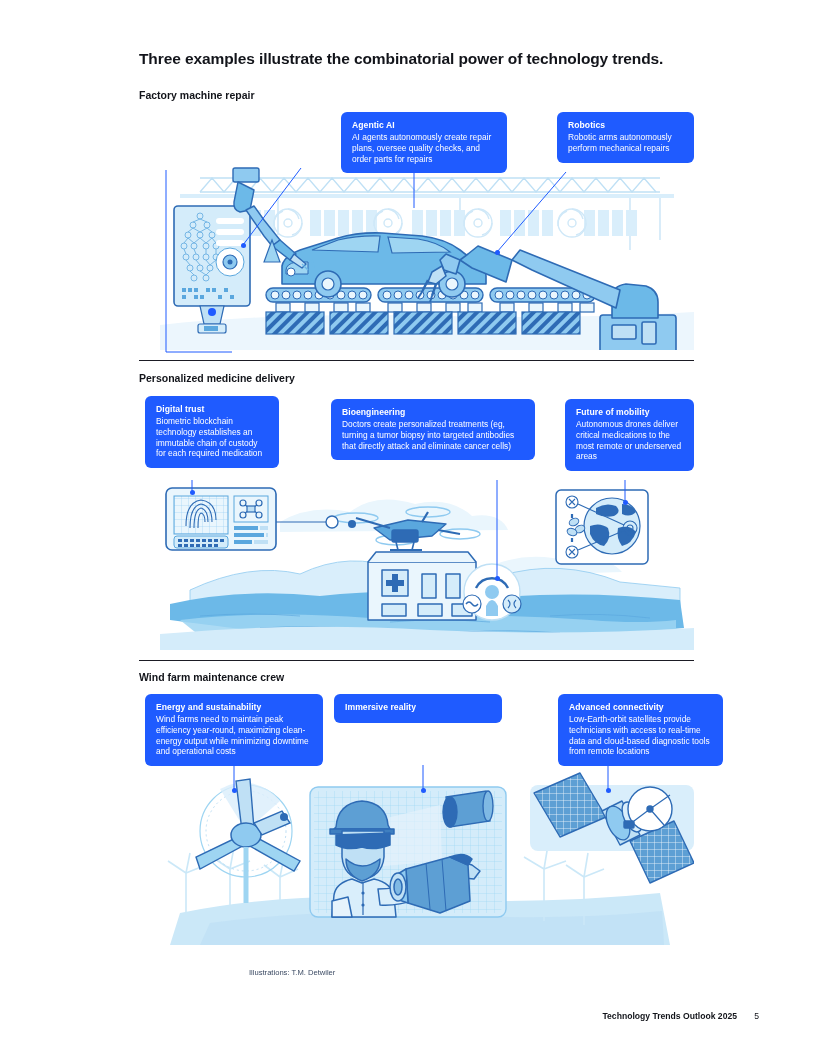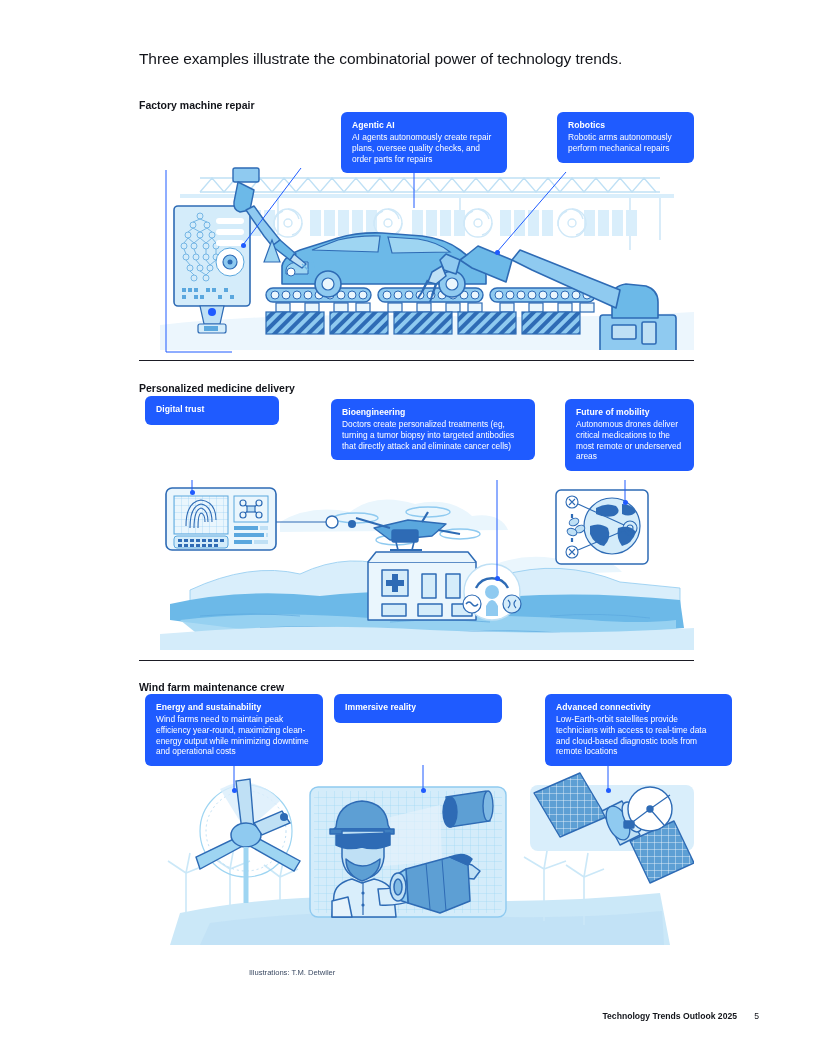--- a/index.html
+++ b/index.html
@@ -6,26 +6,26 @@
   html, body {
     width: 816px; height: 1056px;
     background: #ffffff;
     font-family: "Liberation Sans", sans-serif;
     overflow: hidden;
   }
   .page { position: relative; width: 816px; height: 1056px; background:#fff; }
 
   .headline {
     position: absolute; left: 139px; top: 50px; width: 600px;
-    font-size: 15.5px; font-weight: normal; color: #12141a; letter-spacing: -0.1px;
+    font-size: 15.5px; font-weight: bold; color: #12141a; letter-spacing: -0.1px;
   }
 
   .section-label {
     position: absolute; left: 139px;
-    font-size: 10.5px; font-weight: bold; color: #12141a; margin-top: 10px;
+    font-size: 10.5px; font-weight: bold; color: #12141a;
   }
   .divider {
     position: absolute; left: 139px; width: 555px; height: 1px; background: #1b1b24;
   }
 
   
   .callout {
     position: absolute;
     background: #1f5bff;
     border-radius: 6px;
@@ -476,20 +476,21 @@
     <line x1="192" y1="480" x2="192" y2="492" stroke="#1f5bff" stroke-width="1"></line>
     <line x1="497" y1="480" x2="497" y2="578" stroke="#1f5bff" stroke-width="1"></line>
     <line x1="625" y1="480" x2="625" y2="502" stroke="#1f5bff" stroke-width="1"></line>
   </svg>
   <div class="dot" style="left:189.5px; top:489.5px"></div>
   <div class="dot" style="left:494.5px; top:575.5px"></div>
   <div class="dot" style="left:622.5px; top:499.5px"></div>
 
   <div class="callout" style="left:145px; top:396px; width:134px;">
     <div class="c-title">Digital trust</div>
+    <div class="c-body">Biometric blockchain technology establishes an immutable chain of custody for each required medication</div>
   </div>
 
   <div class="callout" style="left:331px; top:399px; width:204px;">
     <div class="c-title">Bioengineering</div>
     <div class="c-body">Doctors create personalized treatments (eg, turning a tumor biopsy into targeted antibodies that directly attack and eliminate cancer cells)</div>
   </div>
 
   <div class="callout" style="left:565px; top:399px; width:129px;">
     <div class="c-title">Future of mobility</div>
     <div class="c-body">Autonomous drones deliver critical medications to the most remote or underserved areas</div>
@@ -611,21 +612,21 @@
 
   <div class="callout" style="left:145px; top:694px; width:178px;">
     <div class="c-title">Energy and sustainability</div>
     <div class="c-body">Wind farms need to maintain peak efficiency year-round, maximizing clean-energy output while minimizing downtime and operational costs</div>
   </div>
 
   <div class="callout" style="left:334px; top:694px; width:168px;">
     <div class="c-title">Immersive reality</div>
   </div>
 
-  <div class="callout" style="left:545px; top:694px; width:187px;">
+  <div class="callout" style="left:558px; top:694px; width:165px;">
     <div class="c-title">Advanced connectivity</div>
     <div class="c-body">Low-Earth-orbit satellites provide technicians with access to real-time data and cloud-based diagnostic tools from remote locations</div>
   </div>
 
   <div class="credit">Illustrations: T.M. Detwiler</div>
   <div class="footer-title">Technology Trends Outlook 2025</div>
   <div class="footer-page">5</div>
 
 </div>
 

